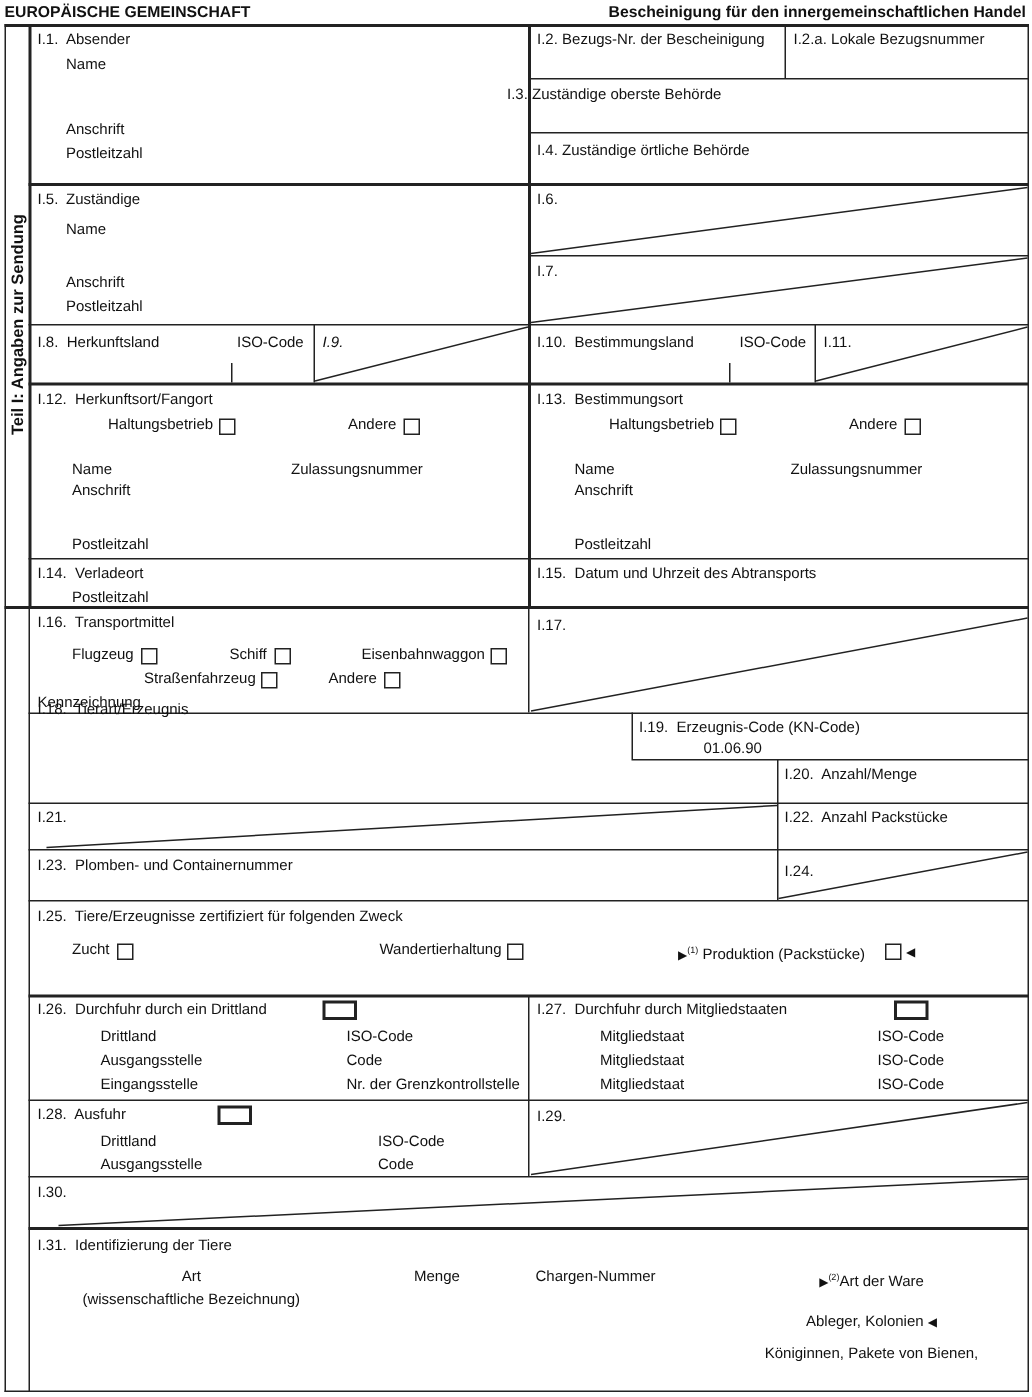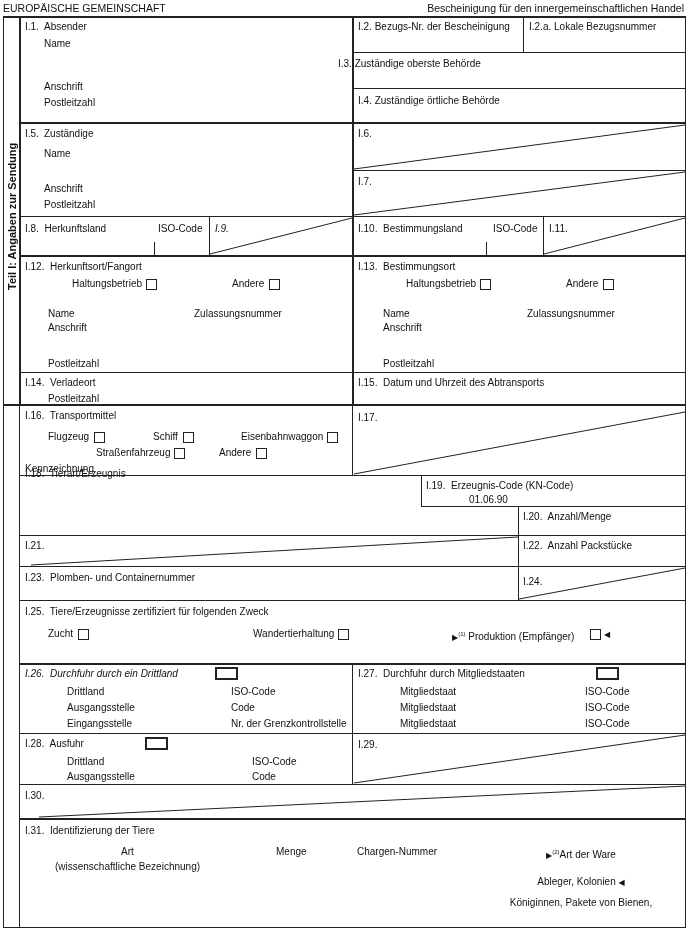--- a/index.html
+++ b/index.html
@@ -1,19 +1,19 @@
 <!DOCTYPE html>
 <html><head>
 <meta charset="utf-8">
 <style>
   html,body{margin:0;padding:0;background:#fff;}
   body{width:688px;height:931px;position:relative;overflow:hidden;
        font-family:"Liberation Sans",sans-serif;font-size:10px;color:#111;}
   .t{position:absolute;white-space:nowrap;font-size:10px;line-height:12px;}
-  .hdr{font-weight:normal;font-size:10.5px;}
+  .hdr{font-weight:bold;font-size:10.5px;}
   .line{position:absolute;background:#222;}
   .h{height:1px;}
   .hb{height:2px;}
   .v{width:1px;}
   .vb{width:2px;}
   .cb{position:absolute;width:9px;height:9px;border:1px solid #222;background:#fff;}
   .rect{position:absolute;width:19px;height:9px;border:2px solid #222;background:#fff;}
   svg.diag{position:absolute;overflow:visible;}
   svg.diag line{stroke:#222;stroke-width:1;}
   .vert{position:absolute;left:0;top:0;transform-origin:0 0;font-weight:bold;font-size:11px;white-space:nowrap;}
@@ -169,28 +169,28 @@
     <line x1="1" y1="32" x2="167" y2="1"></line>
   </svg>
 
 <div class="line h" style="left:19px;top:600px;width:667px;"></div>
 
 <div class="t" style="left:25px;top:606px;"><span>I.25.</span>&nbsp; <span>Tiere/Erzeugnisse zertifiziert für folgenden Zweck</span></div>
 <div class="t" style="left:48px;top:628px;">Zucht</div>
 <div class="cb" style="left:78px;top:629px;"></div>
 <div class="t" style="left:253px;top:628px;">Wandertierhaltung</div>
 <div class="cb" style="left:338px;top:629px;"></div>
-<div class="t" style="left:452px;top:628px;"><span class="tri">▶</span><span class="sup">(1)</span> <span>Produktion (Empfänger)</span></div>
+<div class="t" style="left:452px;top:628px;"><span class="tri">▶</span><span class="sup">(1)</span> <span>Produktion (Packstücke)</span></div>
 <div class="cb" style="left:590px;top:629px;"></div>
 <div class="t tri" style="left:604px;top:629px;">◀</div>
 
 <div class="line hb" style="left:19px;top:663px;width:667px;"></div>
 
 <div class="line v" style="left:352px;top:664px;height:120px;"></div>
-<div class="t" style="left:25px;top:668px;font-style:italic;"><span>I.26.</span>&nbsp; <span>Durchfuhr durch ein Drittland</span></div>
+<div class="t" style="left:25px;top:668px;"><span>I.26.</span>&nbsp; <span>Durchfuhr durch ein Drittland</span></div>
 <div class="rect" style="left:215px;top:667px;"></div>
 <div class="t" style="left:67px;top:686px;">Drittland</div>
 <div class="t" style="left:231px;top:686px;">ISO-Code</div>
 <div class="t" style="left:67px;top:702px;">Ausgangsstelle</div>
 <div class="t" style="left:231px;top:702px;">Code</div>
 <div class="t" style="left:67px;top:718px;">Eingangsstelle</div>
 <div class="t" style="left:231px;top:718px;">Nr. der Grenzkontrollstelle</div>
 
 <div class="t" style="left:358px;top:668px;"><span>I.27.</span>&nbsp; <span>Durchfuhr durch Mitgliedstaaten</span></div>
 <div class="rect" style="left:596px;top:667px;"></div>

